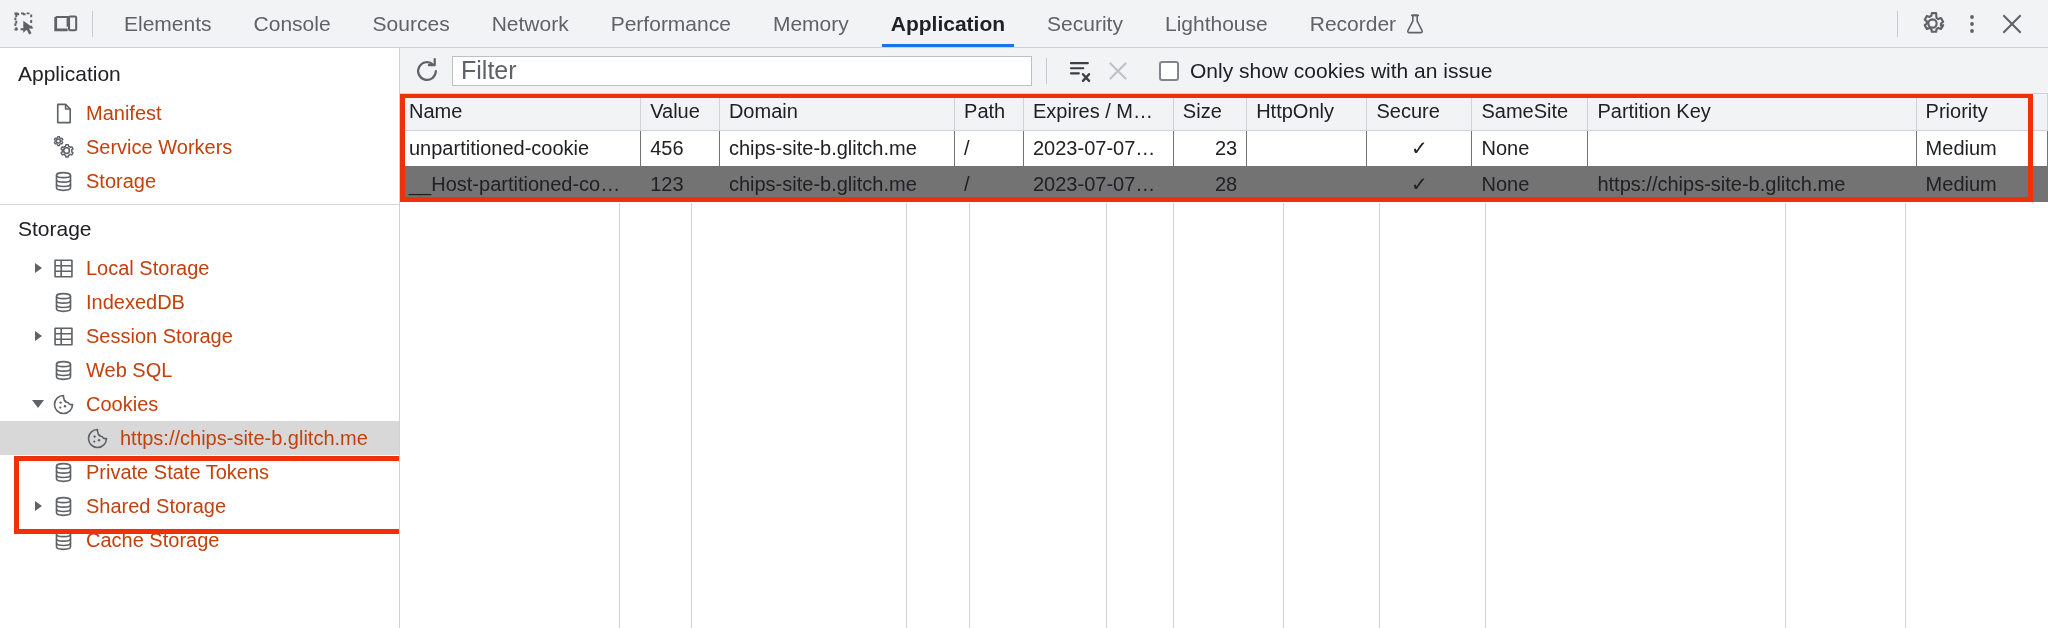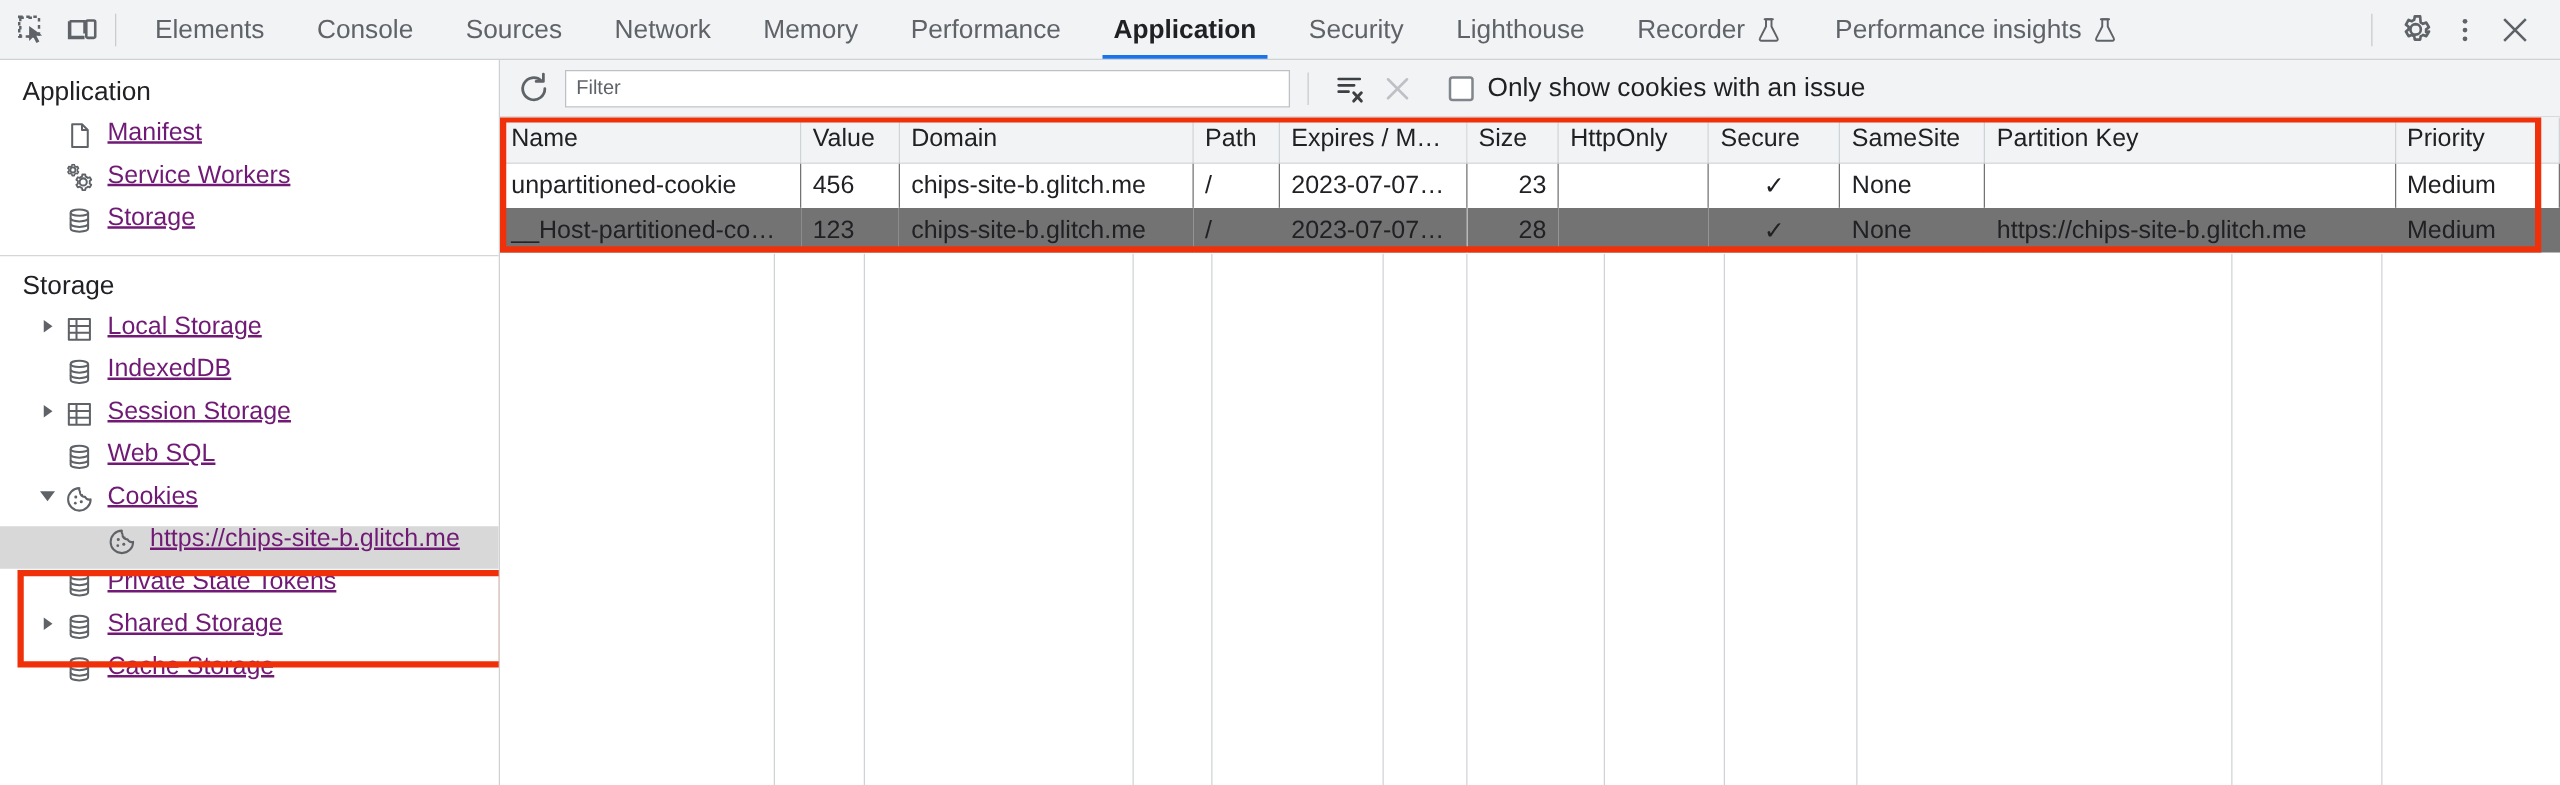--- a/index.html
+++ b/index.html
@@ -58,26 +58,25 @@
     overflow: hidden;
     position: relative;
     padding-top: 4px;
   }
   .sec-title {
     font-size: 21px; color: #202124;
     padding: 10px 0 10px 18px;
   }
   .sec-divider { height: 1px; background: #d4d6d8; margin: 6px 0 2px 0; }
   .tree-item {
-    display: flex; 
+    display: flex; align-items: center;
     height: 34px;
     padding-left: 28px;
-    font-size: 20px; color: #701a75;
+    font-size: 20px; color: #c2410c;
     white-space: nowrap;
-    text-decoration: underline;
   }
   .tree-item.child { padding-left: 62px; }
   .tree-item.selected { background: #d8d8d8; }
   .twisty {
     width: 20px; min-width: 20px; height: 20px;
     display: flex; align-items: center; justify-content: center;
     margin-right: 2px;
   }
   .twisty.empty { visibility: hidden; }
   .tri {
@@ -111,21 +110,21 @@
   .refresh-btn {
     width: 38px; height: 36px;
     display: flex; align-items: center; justify-content: center;
     margin-right: 6px;
   }
   .filter-input {
     flex: 0 0 580px;
     height: 30px;
     background: #fff;
     border: 1px solid #bdc1c6;
-    font-size: 16px;
+    font-size: 25px;
     color: #4d7c0f;
     padding: 0 8px;
     font-family: "Liberation Sans", sans-serif;
   }
   .filter-input::placeholder { color: #5f6368; opacity: 1; }
   .fb-sep { width: 1px; height: 26px; background: #c8ccce; margin: 0 14px; }
   .fb-icon { width: 38px; height: 34px; display: flex; align-items: center; justify-content: center; }
   .cb-wrap { display: flex; align-items: center; gap: 11px; margin-left: 22px; }
   .cb-box {
     width: 20px; height: 20px;
@@ -221,45 +220,36 @@
         <div class="tab">
           <span>Console</span>
         </div>
         <div class="tab">
           <span>Sources</span>
         </div>
         <div class="tab">
           <span>Network</span>
         </div>
         <div class="tab">
+          <span>Performance</span>
+        </div>
+        <div class="tab">
           <span>Memory</span>
-        </div>
-        <div class="tab">
-          <span>Performance</span>
         </div>
         <div class="tab active">
           <span>Application</span>
         </div>
         <div class="tab">
           <span>Security</span>
         </div>
         <div class="tab">
           <span>Lighthouse</span>
         </div>
         <div class="tab">
           <span>Recorder</span>
-          <span style="display: flex;">
-            <svg width="22" height="22" viewBox="0 0 24 24">
-              <path d="M9.6 2.6v6.3L4.3 19.3c-.55 1 .17 2.1 1.3 2.1h12.8c1.13 0 1.85-1.1 1.3-2.1L14.4 8.9V2.6z" fill="none" stroke="#5f6368" stroke-width="1.7" stroke-linejoin="round"></path>
-              <path d="M8.4 2.6h7.2" fill="none" stroke="#5f6368" stroke-width="1.7" stroke-linecap="round"></path>
-            </svg>
-          </span>
-        </div>
-        <div class="tab">
-          <span>Performance insights</span>
           <span style="display: flex;">
             <svg width="22" height="22" viewBox="0 0 24 24">
               <path d="M9.6 2.6v6.3L4.3 19.3c-.55 1 .17 2.1 1.3 2.1h12.8c1.13 0 1.85-1.1 1.3-2.1L14.4 8.9V2.6z" fill="none" stroke="#5f6368" stroke-width="1.7" stroke-linejoin="round"></path>
               <path d="M8.4 2.6h7.2" fill="none" stroke="#5f6368" stroke-width="1.7" stroke-linecap="round"></path>
             </svg>
           </span>
         </div>
       </div>
 
     <div class="tb-right">

